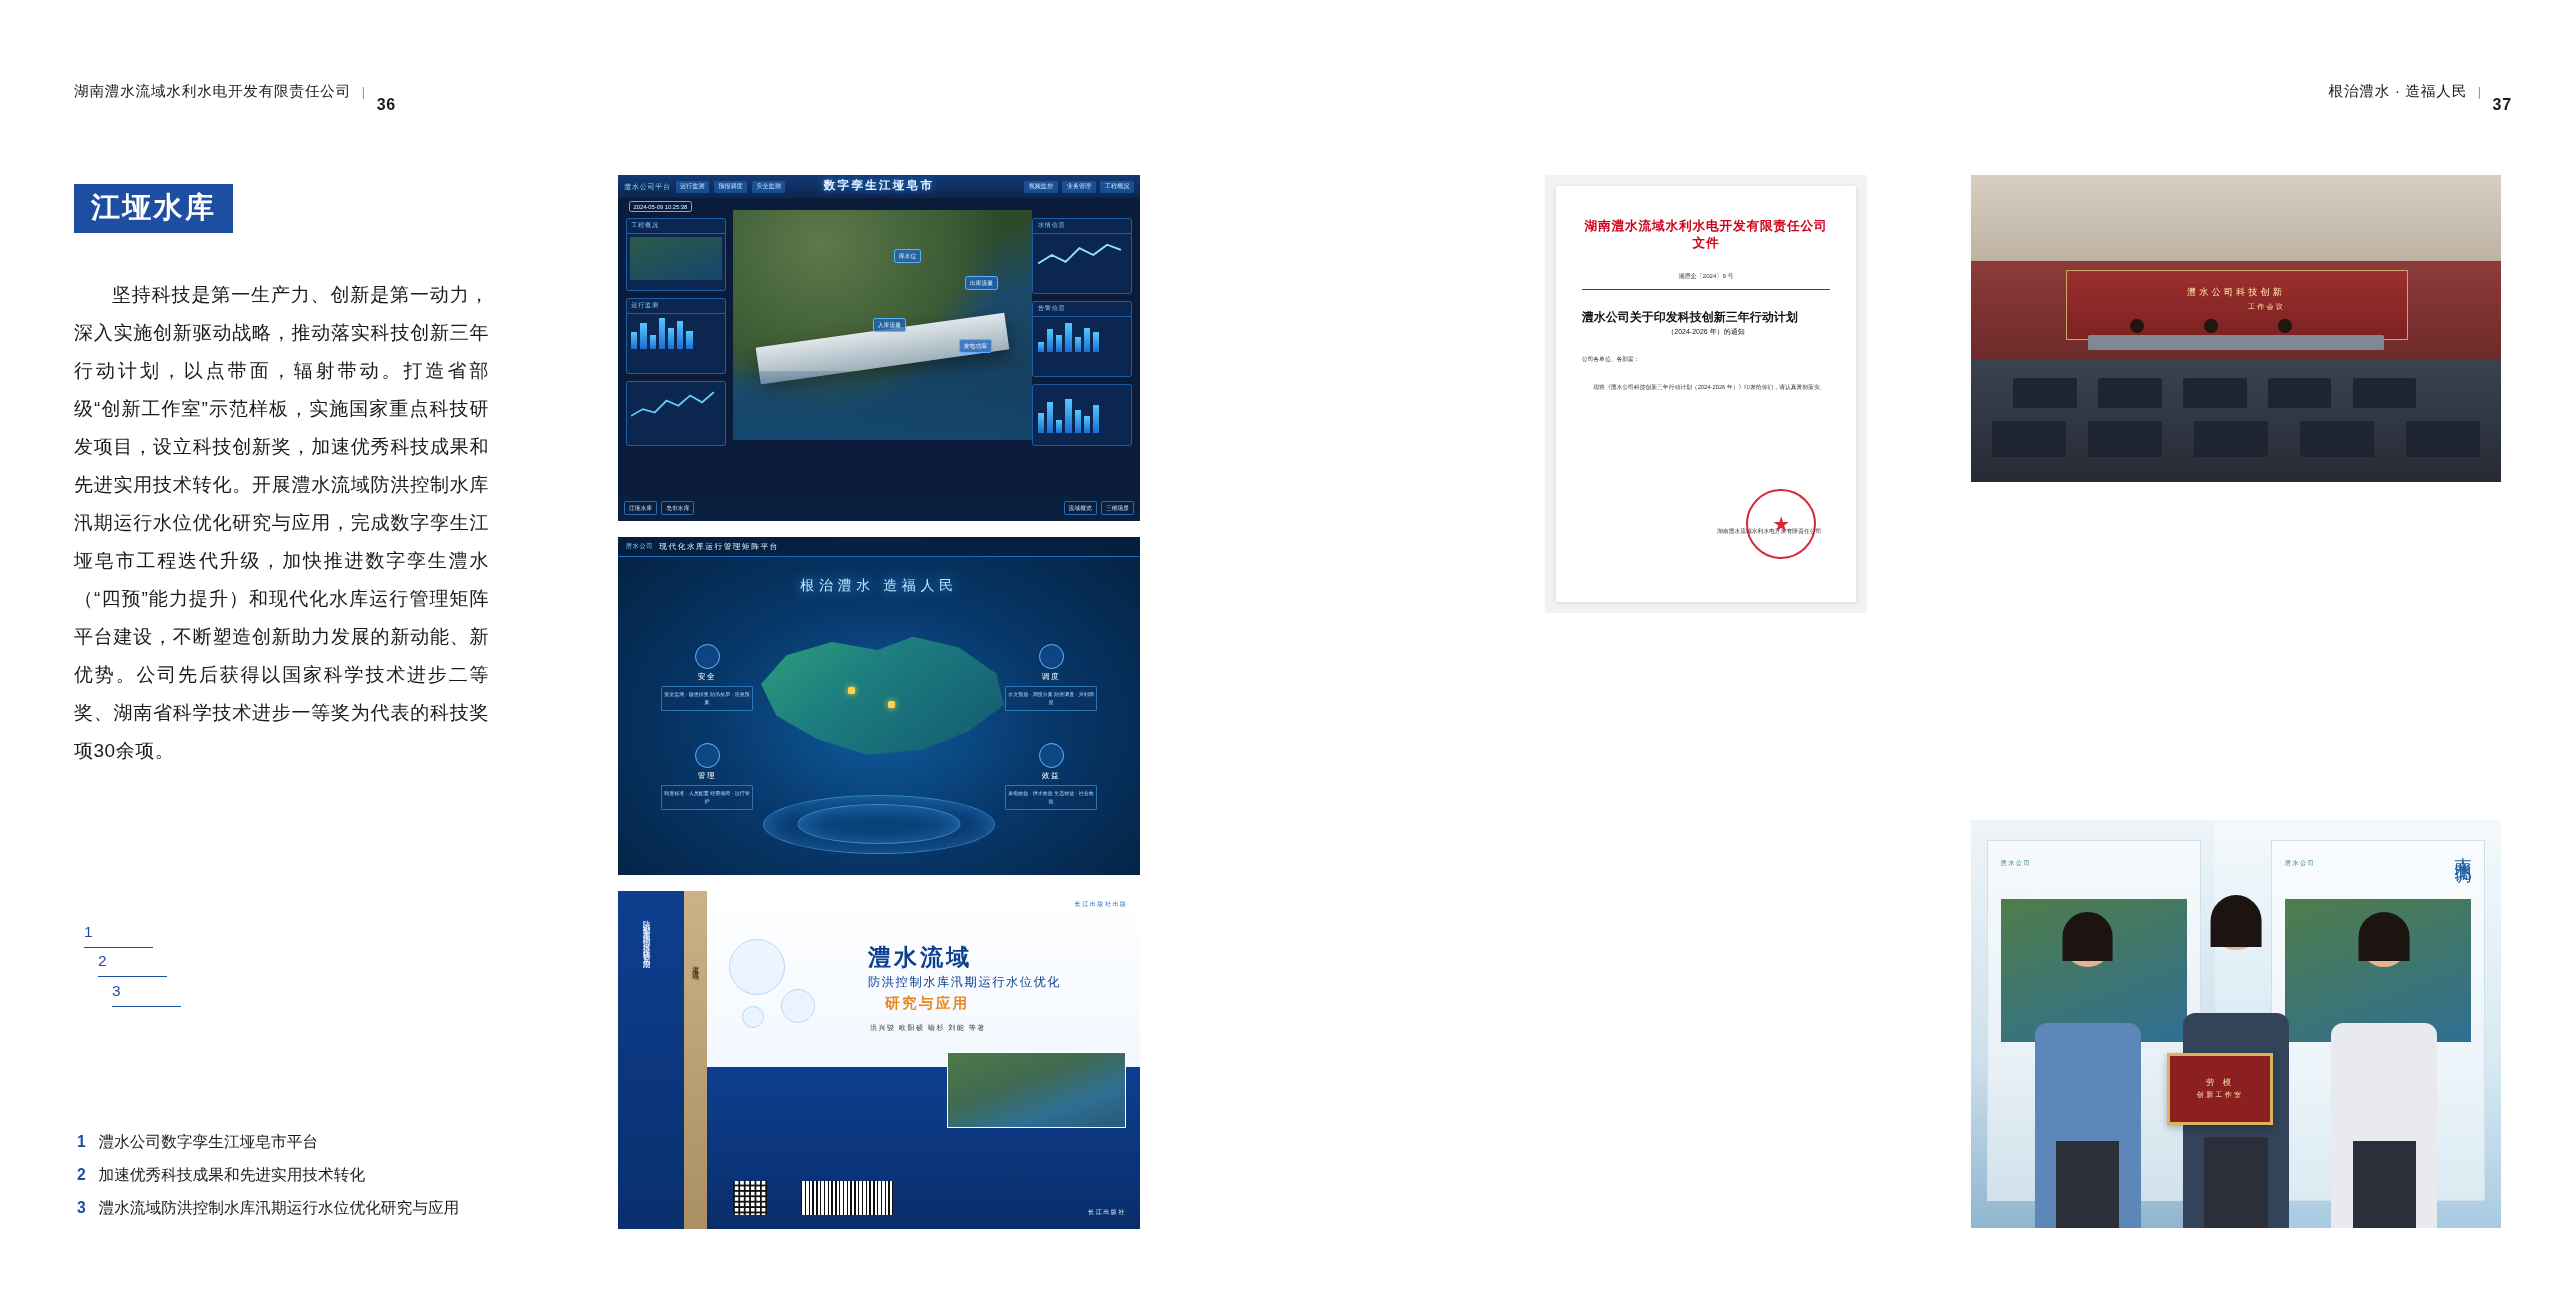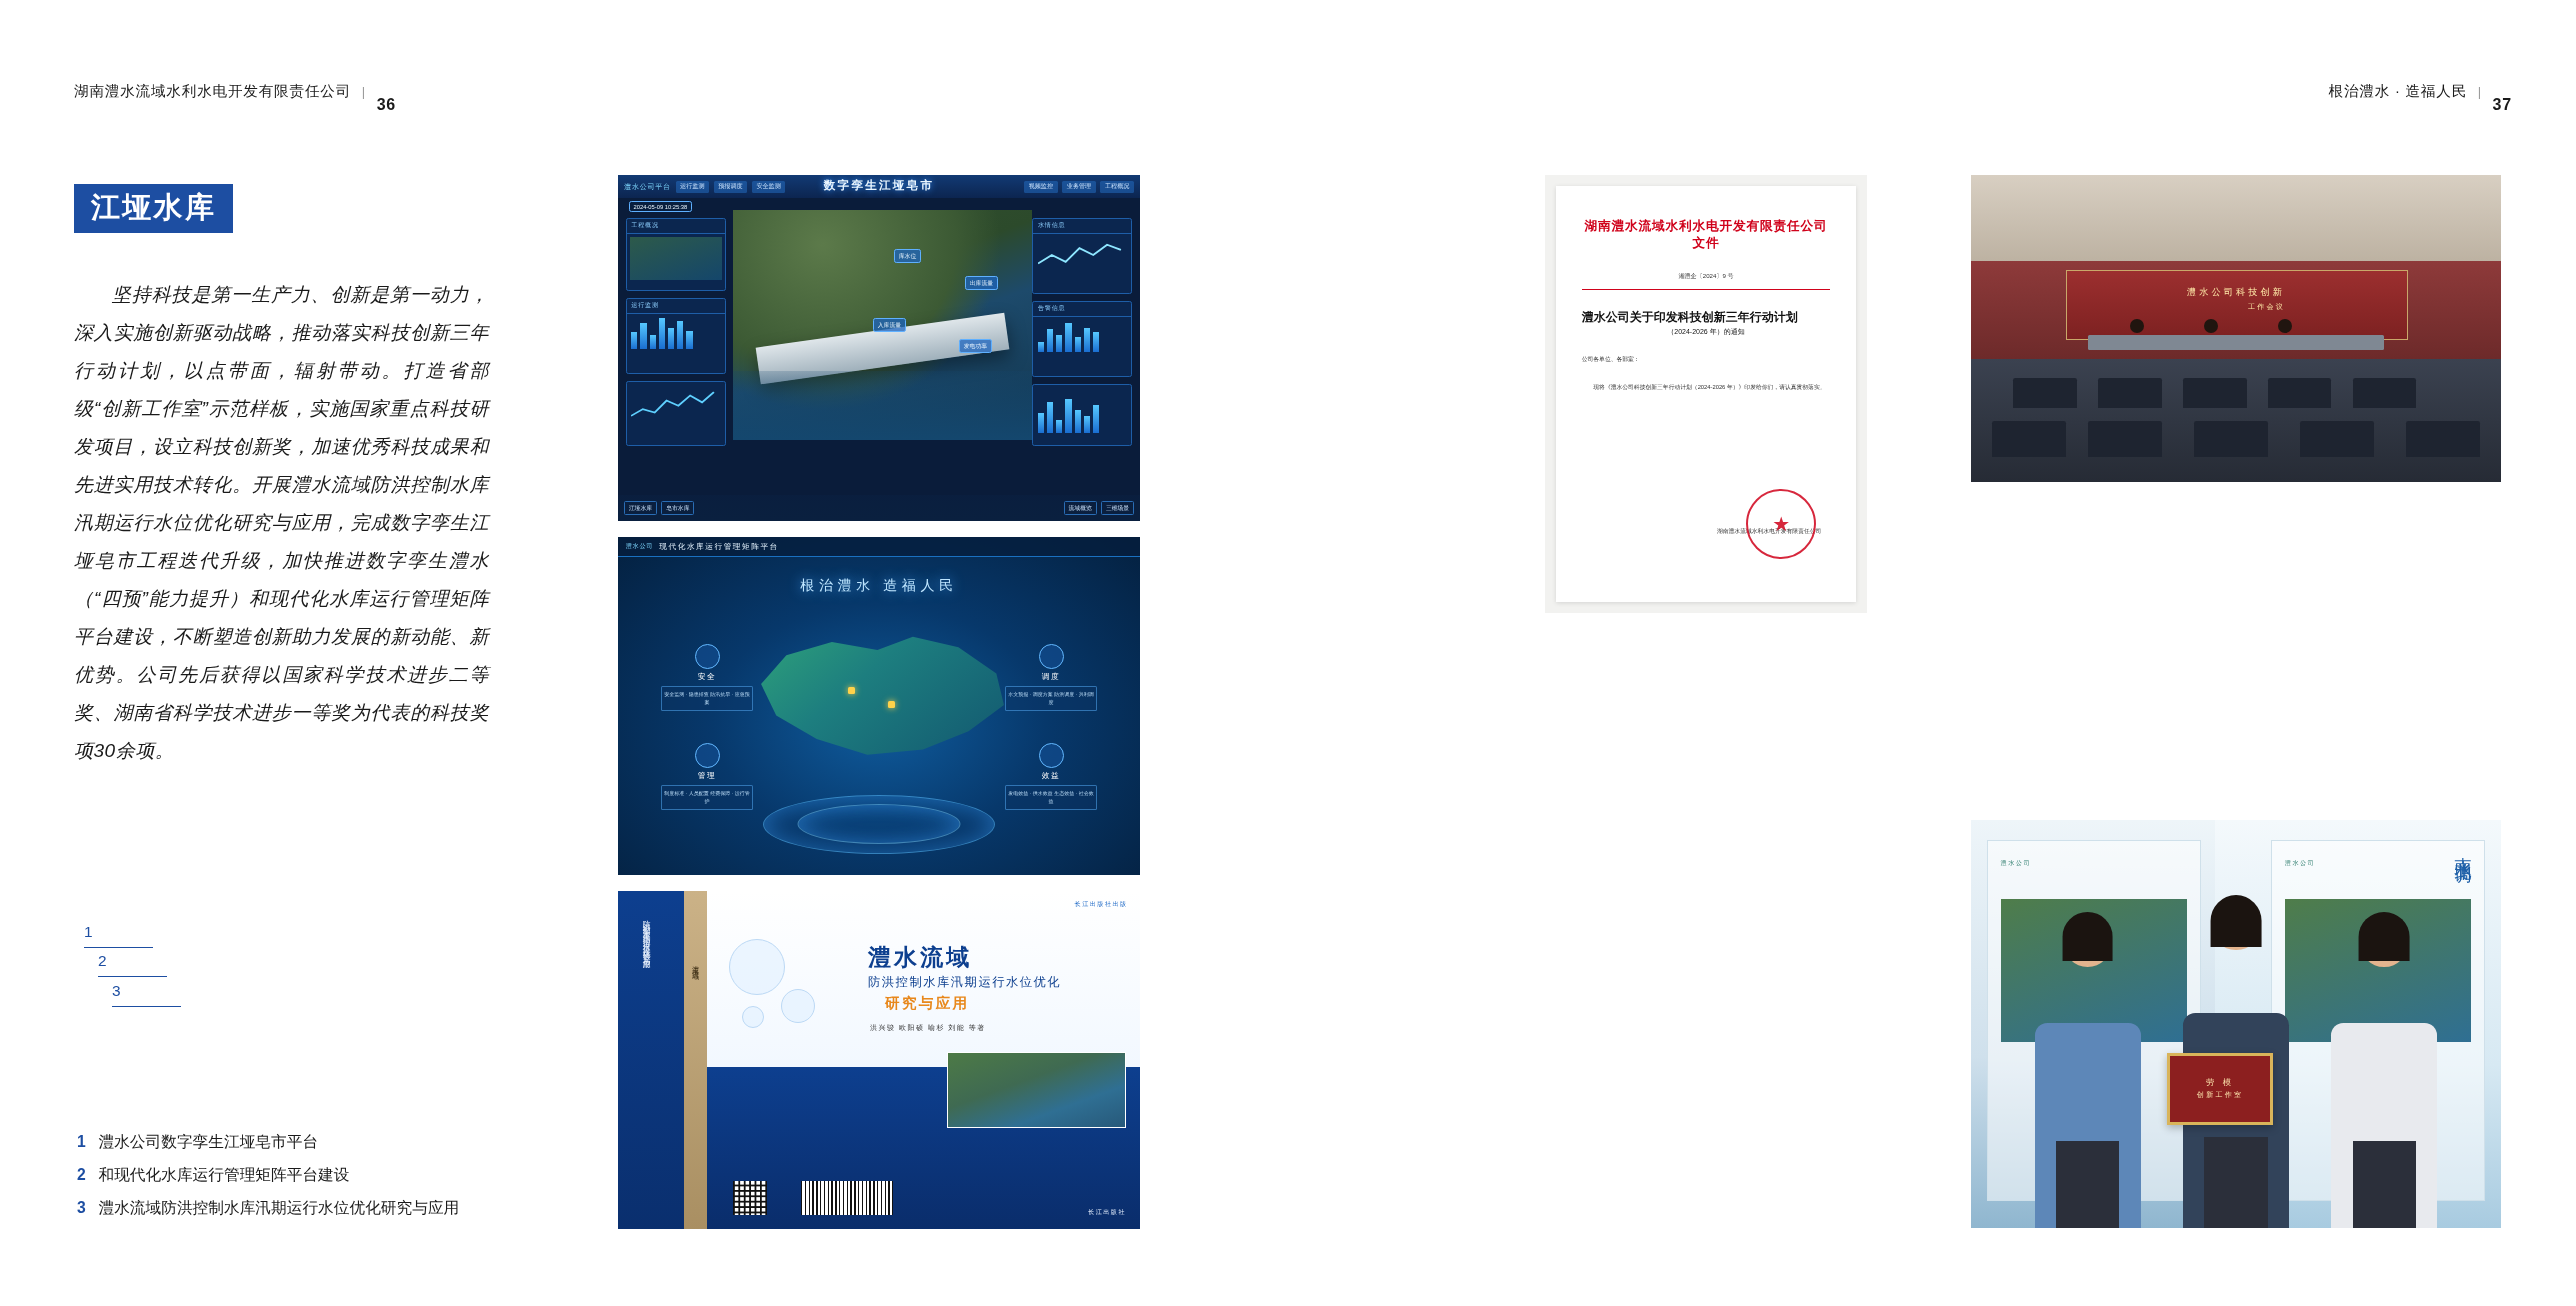--- a/index.html
+++ b/index.html
@@ -70,21 +70,20 @@
     position: absolute;
     left: 74px;
     top: 276px;
     width: 415px;
     font-size: 19px;
     line-height: 38px;
     letter-spacing: 0.5px;
     text-align: justify;
     text-indent: 2em;
     color: #1a1a1a;
-    font-style: italic;
   }
 
   
   .idx-rules {
     position: absolute;
     left: 84px;
     width: 107px;
   }
   .idx-rules .row {
     font-size: 15.4px;
@@ -392,21 +391,21 @@
       <div class="row indent-3">3</div>
     </div>
 
     <div class="caption-list" style="left:77px; top:1129px; width:430px;">
       <div class="cap">
         <span class="num">1</span>
         <span class="txt">澧水公司数字孪生江垭皂市平台</span>
       </div>
       <div class="cap">
         <span class="num">2</span>
-        <span class="txt">和现代化水库运行管理矩阵平台建设</span>
+        <span class="txt">加速优秀科技成果和先进实用技术转化</span>
       </div>
       <div class="cap">
         <span class="num">3</span>
         <span class="txt">澧水流域防洪控制水库汛期运行水位优化研究与应用</span>
       </div>
     </div>
 
     <div class="fig f1">
       <div class="topbar">
         <span class="logo">澧水公司平台</span>

